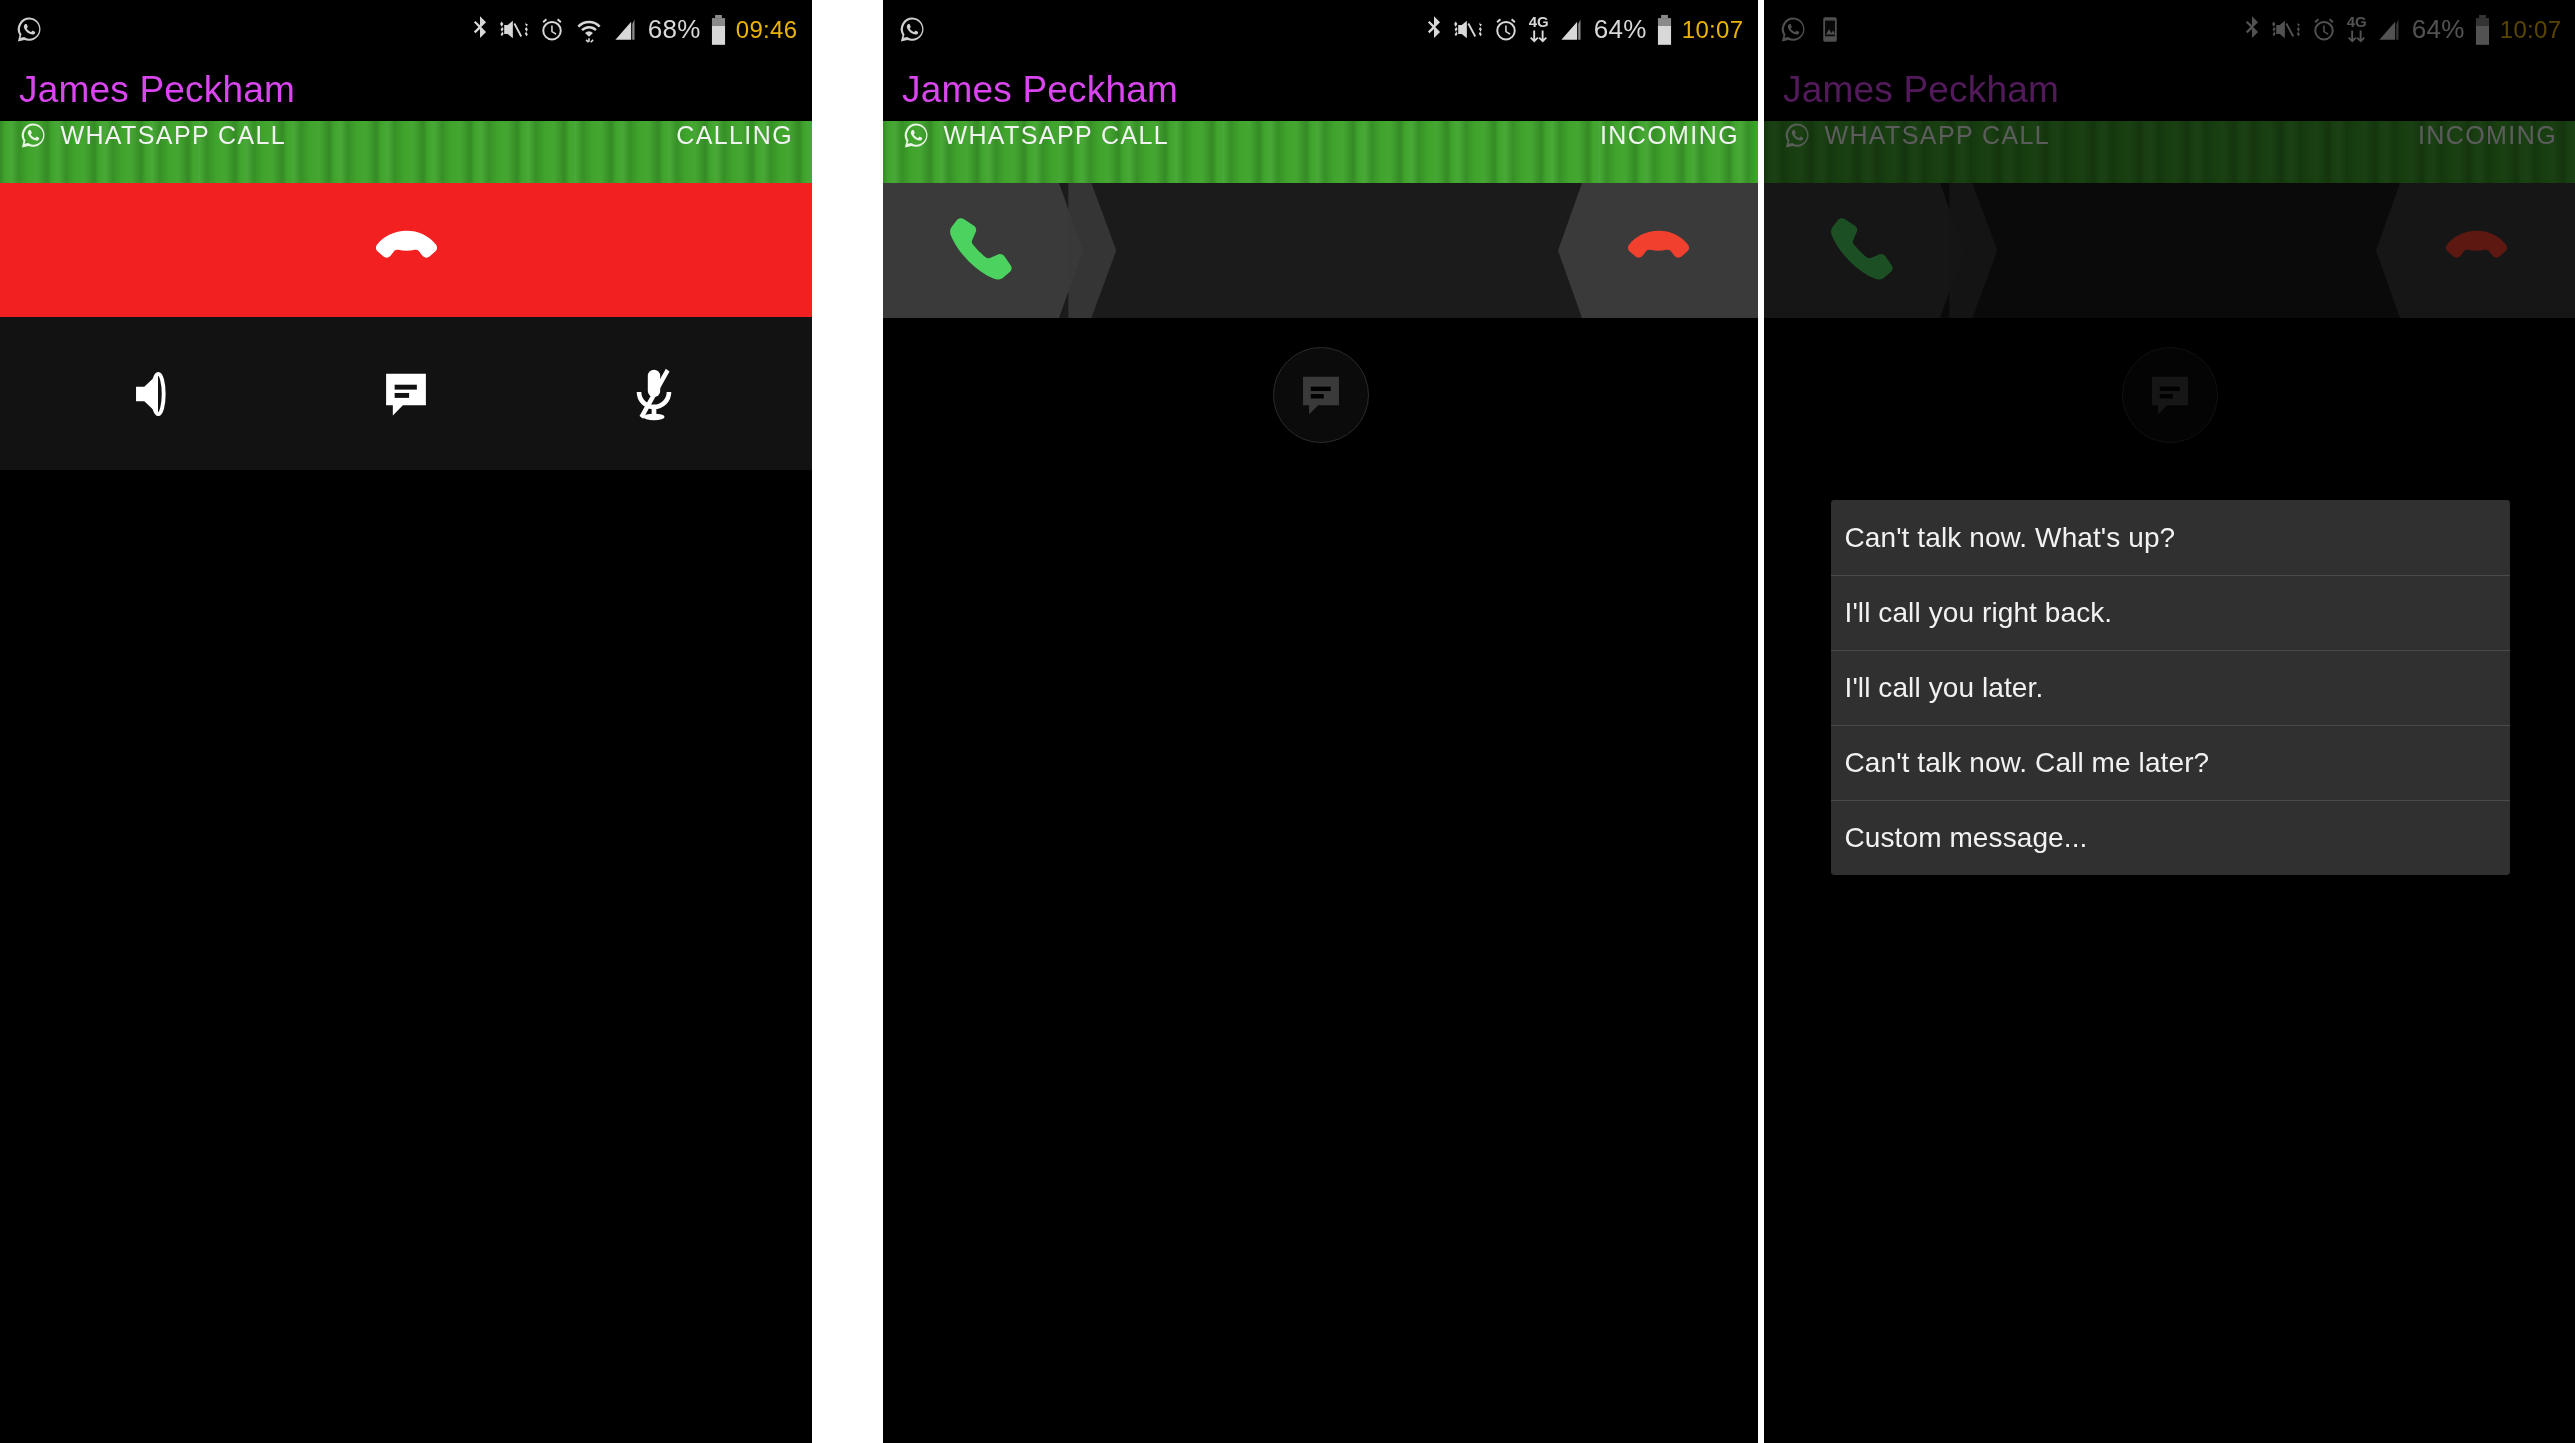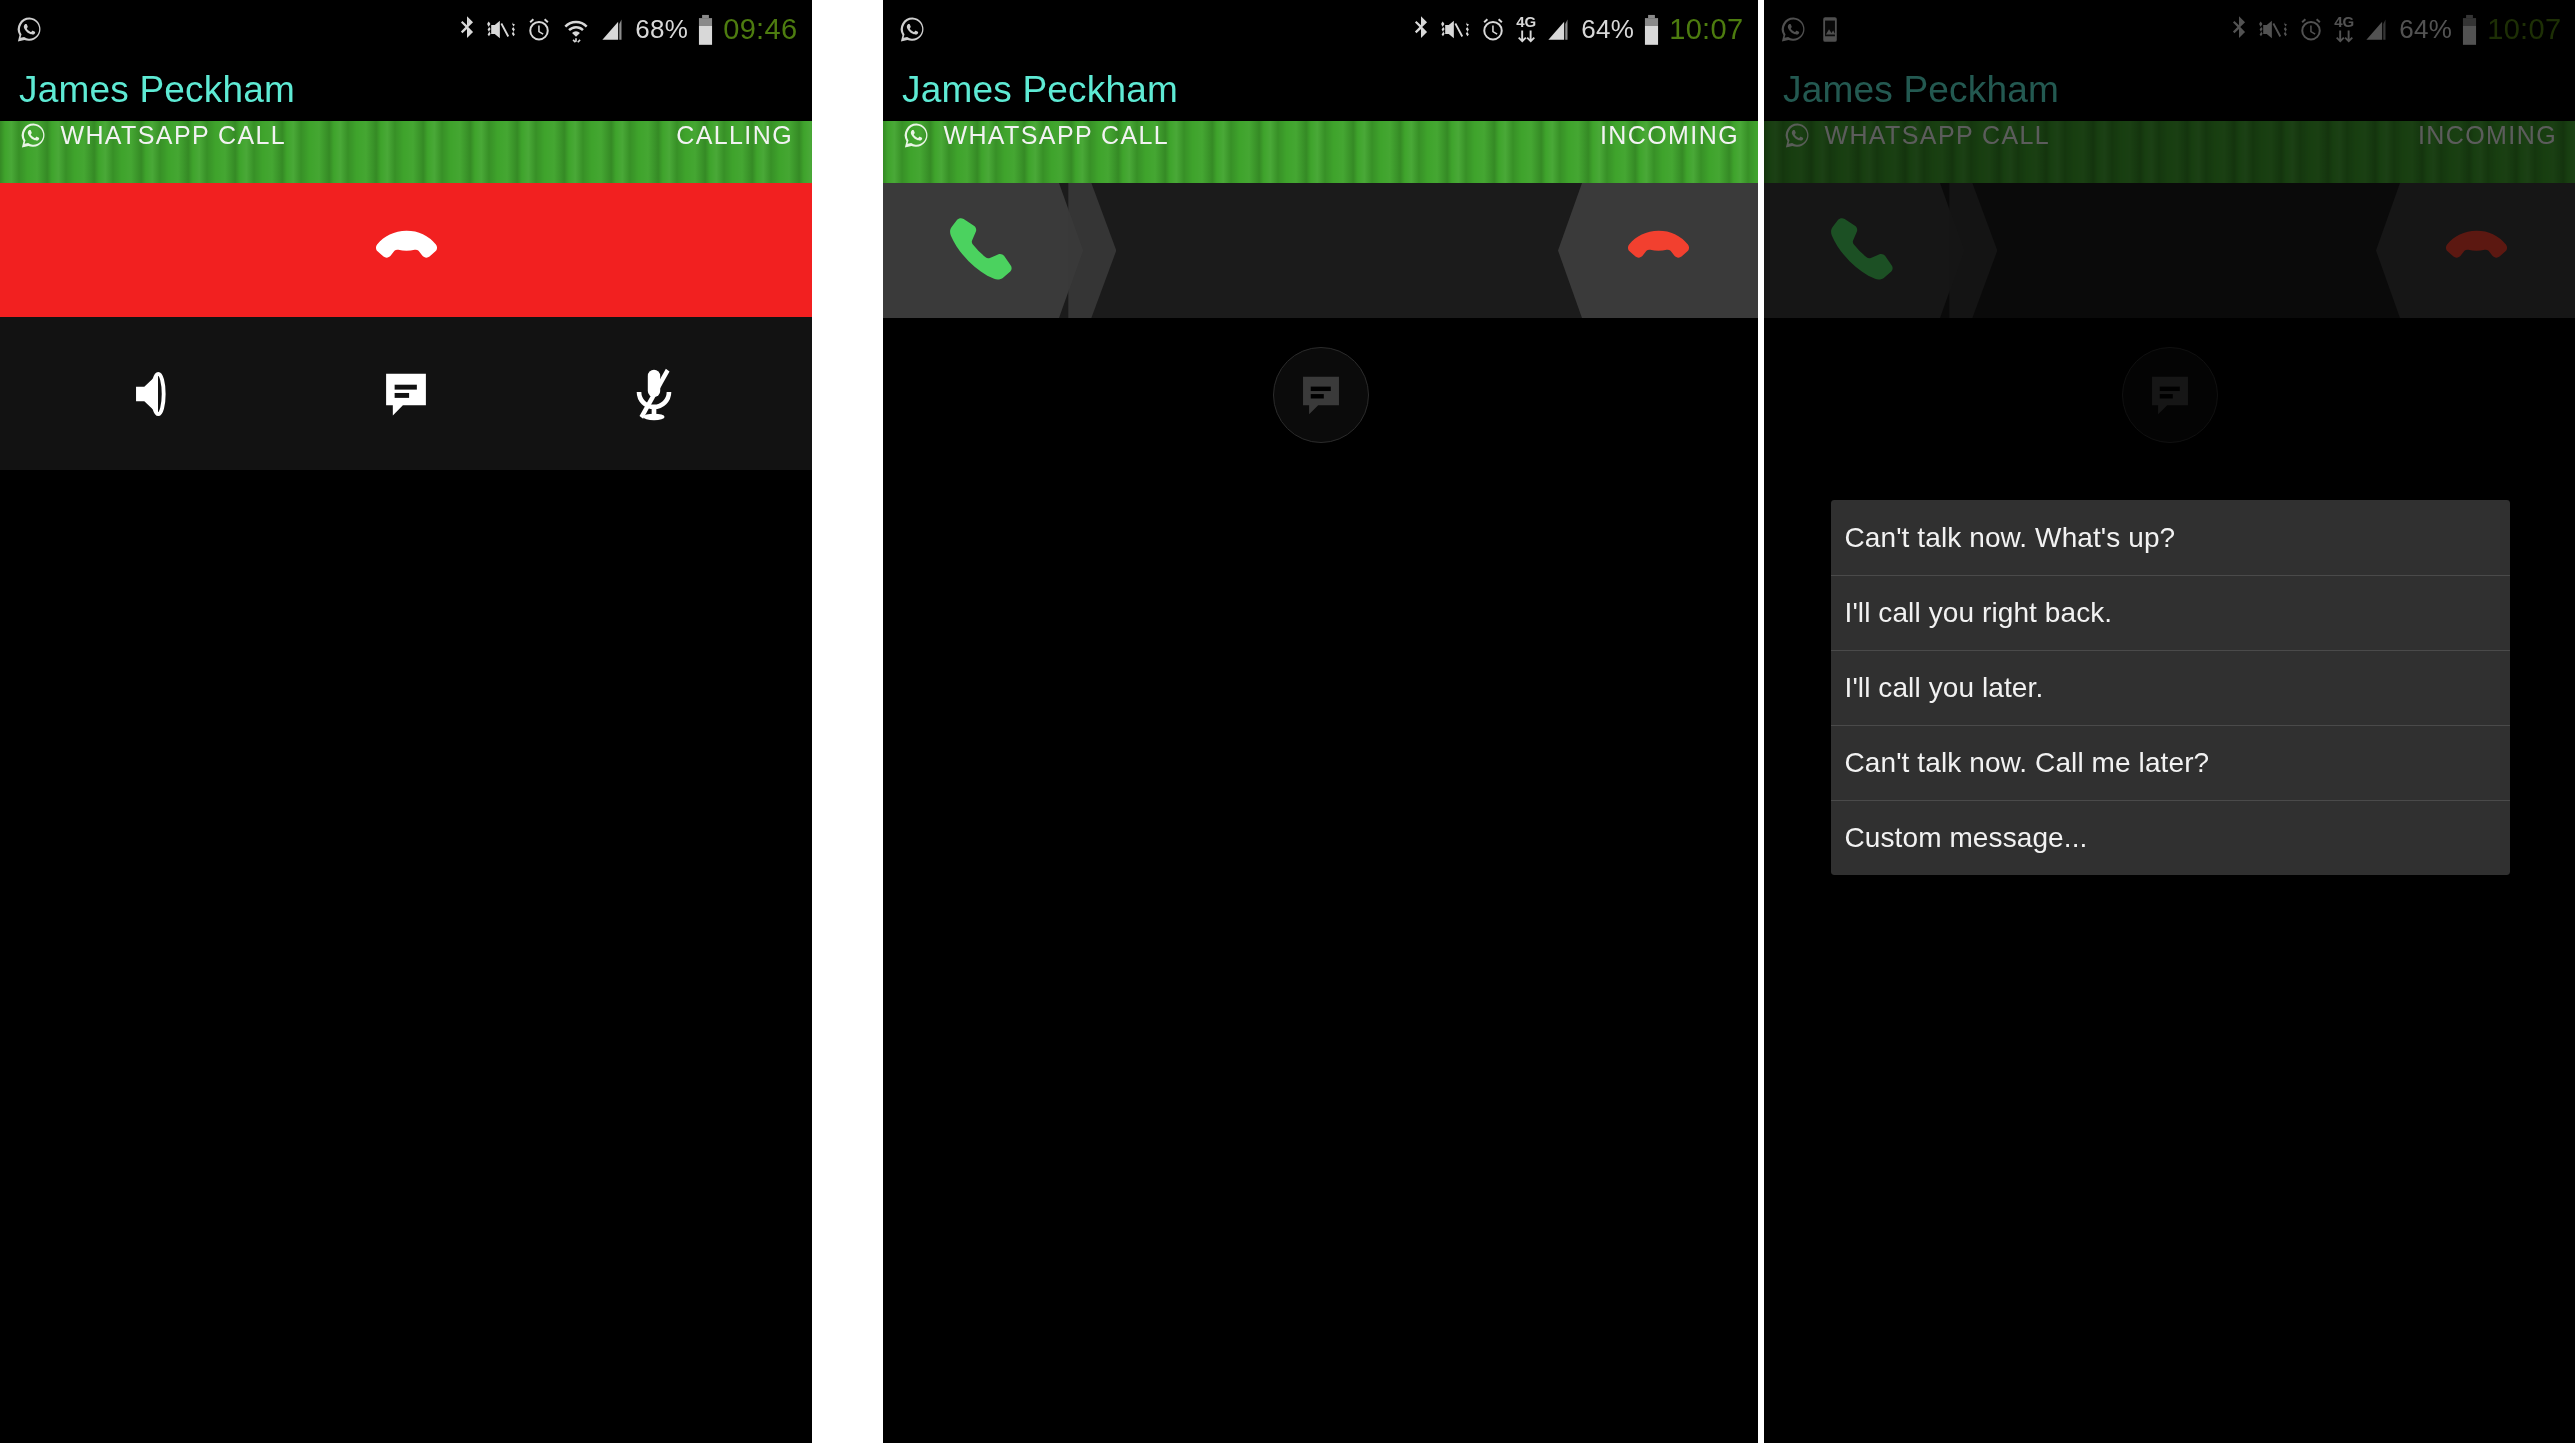--- a/index.html
+++ b/index.html
@@ -15,28 +15,28 @@
   #panel-3 { left:1764px; width:812px; }
 
   
   .statusbar { position:relative; height:59px; background:#000; display:flex;
                align-items:center; padding:0 14.7px; }
   .sb-left  { display:flex; align-items:center; gap:12.4px; }
   .sb-right { margin-left:auto; display:flex; align-items:center; gap:9px; }
   .sb-ico   { display:block; }
   .sb-txt   { color:#d8d8d8; font-size:26px; letter-spacing:0.3px;
               font-family:"Liberation Sans", sans-serif; white-space:nowrap; }
-  .sb-clock { color:#4d7c0f; font-size:29px; letter-spacing:0.3px; white-space:nowrap; }
+  .sb-clock { color:#eab308; font-size:24px; letter-spacing:0.3px; white-space:nowrap; }
   .net-label{ color:#d8d8d8; font-size:15px; font-weight:bold; line-height:0.95;
               text-align:center; }
 
   
   .namebar { height:62px; background:#000; display:flex; align-items:center;
              padding:0 19px; }
-  .namebar .nm { color:#5eead4; font-size:37px; font-weight:400; letter-spacing:0.2px;
+  .namebar .nm { color:#d946ef; font-size:37px; font-weight:400; letter-spacing:0.2px;
                  white-space:nowrap; }
 
   
   .callbar { position:relative; height:62px; display:flex; align-items:flex-start;
              padding:0 19px; overflow:hidden; }
   .callbar .cb-bg { position:absolute; inset:0; background:#3fa42c; }
   .callbar .cb-bg::after{ content:""; position:absolute; inset:0; opacity:.30;
      background:repeating-linear-gradient(90deg,
         rgba(0,0,0,.55) 0px, rgba(0,0,0,0) 5px, rgba(255,255,255,.18) 11.3px,
         rgba(0,0,0,.40) 19px, rgba(0,0,0,0) 28px, rgba(255,255,255,.10) 37px,

